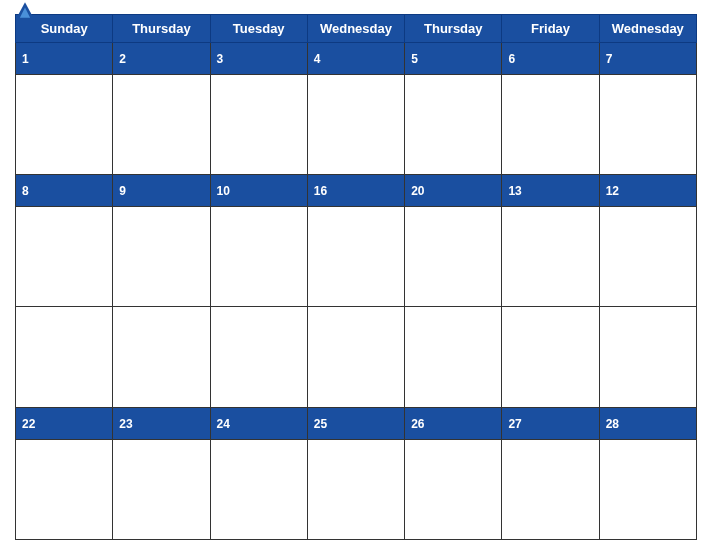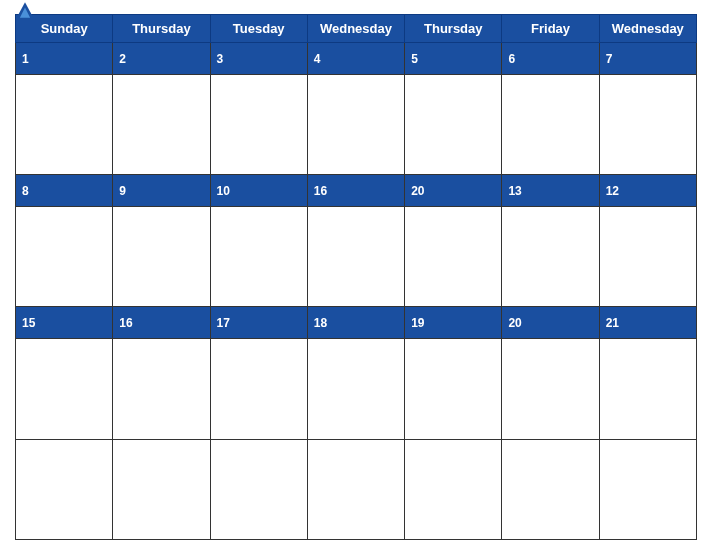--- a/index.html
+++ b/index.html
@@ -168,37 +168,37 @@
       </tr>
       <tr class="week-row">
         <td></td>
         <td></td>
         <td></td>
         <td></td>
         <td></td>
         <td></td>
         <td></td>
       </tr>
+      <tr class="week-row">
+        <td></td>
+        <td></td>
+        <td></td>
+        <td></td>
+        <td></td>
+        <td></td>
+        <td></td>
+      </tr>
       <tr class="date-row">
-        <td><span class="day-num">15</span></td>
-        <td><span class="day-num">16</span></td>
-        <td><span class="day-num">17</span></td>
-        <td><span class="day-num">18</span></td>
-        <td><span class="day-num">19</span></td>
-        <td><span class="day-num">20</span></td>
-        <td><span class="day-num">21</span></td>
-      </tr>
-      <tr class="week-row">
-        <td></td>
-        <td></td>
-        <td></td>
-        <td></td>
-        <td></td>
-        <td></td>
-        <td></td>
+        <td><span class="day-num">22</span></td>
+        <td><span class="day-num">23</span></td>
+        <td><span class="day-num">24</span></td>
+        <td><span class="day-num">25</span></td>
+        <td><span class="day-num">26</span></td>
+        <td><span class="day-num">27</span></td>
+        <td><span class="day-num">28</span></td>
       </tr>
       <tr class="week-row">
         <td></td>
         <td></td>
         <td></td>
         <td></td>
         <td></td>
         <td></td>
         <td></td>
       </tr>

